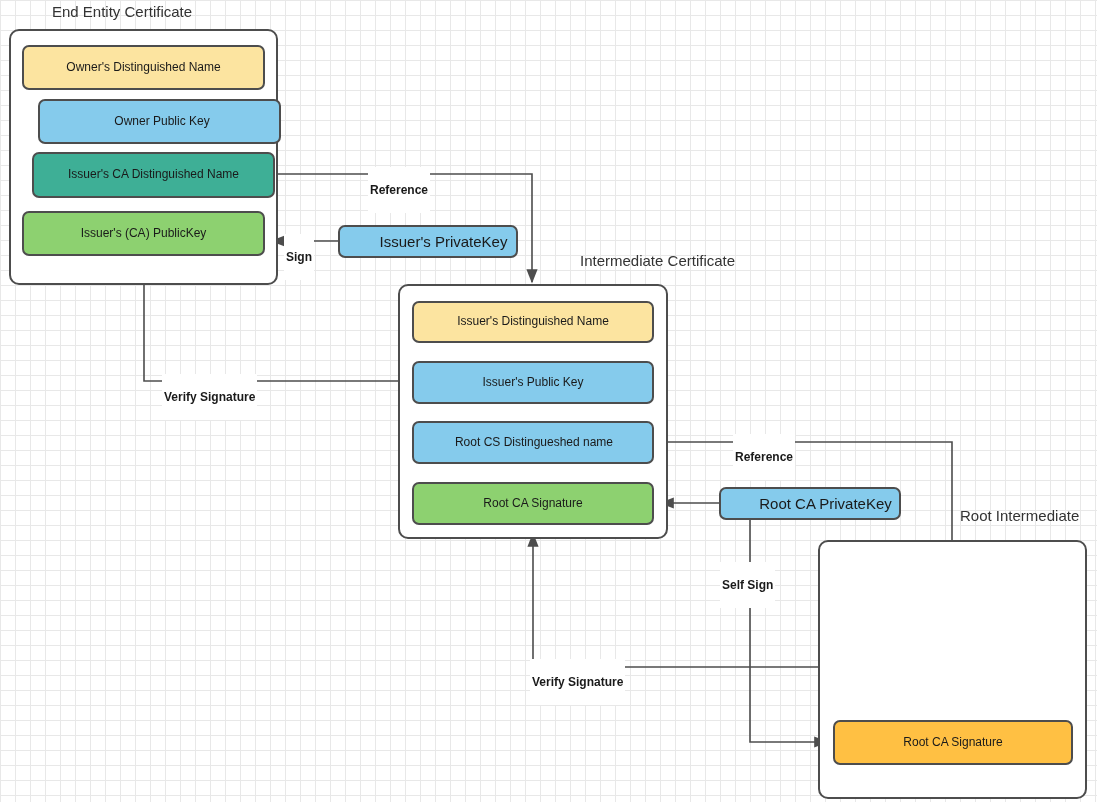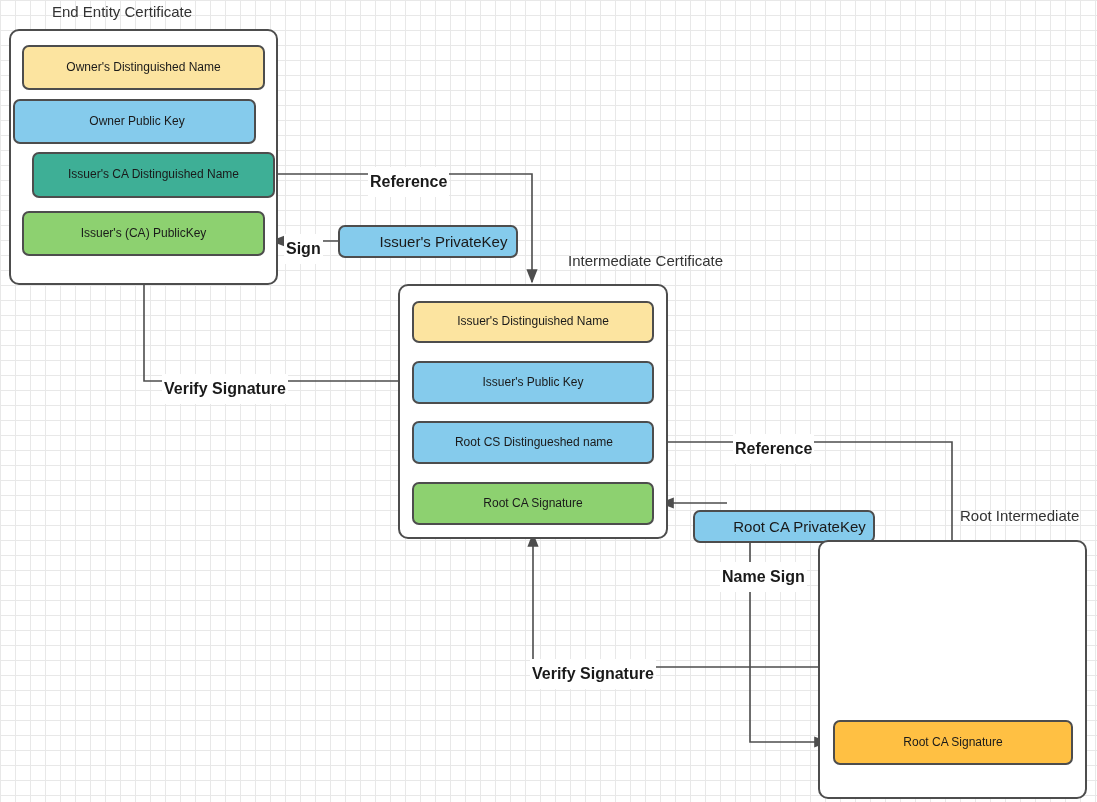--- a/index.html
+++ b/index.html
@@ -66,25 +66,25 @@
   }
   .section-title {
     position: absolute;
     color: #333333;
     font-size: 15px;
     white-space: nowrap;
   }
   .edge-label {
     position: absolute;
     color: #1a1a1a;
-    font-size: 16px;
+    font-size: 12px;
     font-weight: bold;
     white-space: nowrap;
     background: #ffffff;
-    padding: 8px 2px;
+    padding: 16px 2px;
     line-height: 14px;
   }
 </style>
 </head>
 <body>
 
 <div id="canvas">
 
   <svg class="svg-layer">
     <defs>
@@ -109,55 +109,55 @@
       <path d="M 833 667 L 533 667 L 533 534" marker-end="url(#arrow)"></path>
     </g>
   </svg>
 
   <div class="section-title" style="left:52px; top:3px;">End Entity Certificate</div>
 
   <div class="container-box" style="left:9px; top:29px; width:269px; height:256px;"></div>
 
   <div class="field-box" style="left:22px; top:45px; width:243px; height:45px; background:#FCE4A0;">Owner's Distinguished Name</div>
 
-  <div class="field-box" style="left:13px; top:99px; width:243px; height:45px; background:#85CBEC;padding-left:11px;">Owner Public  Key</div>
+  <div class="field-box" style="left:38px; top:99px; width:243px; height:45px; background:#85CBEC;padding-left:11px;">Owner Public  Key</div>
 
   <div class="field-box" style="left:32px; top:152px; width:243px; height:46px; background:#3EAF96;">Issuer's CA Distinguished Name</div>
 
   <div class="field-box" style="left:22px; top:211px; width:243px; height:45px; background:#8DD170;">Issuer's (CA) PublicKey</div>
 
   <div class="key-box" style="left:338px; top:225px; width:180px; height:33px; background:#85CBEC;">Issuer's PrivateKey</div>
 
-  <div class="section-title" style="left:568px; top:252px;">Intermediate Certificate</div>
+  <div class="section-title" style="left:580px; top:252px;">Intermediate Certificate</div>
 
   <div class="container-box" style="left:398px; top:284px; width:270px; height:255px;"></div>
 
   <div class="field-box" style="left:412px; top:301px; width:242px; height:42px; background:#FCE4A0;">Issuer's Distinguished Name</div>
 
   <div class="field-box" style="left:412px; top:361px; width:242px; height:43px; background:#85CBEC;">Issuer's Public  Key</div>
 
   <div class="field-box" style="left:412px; top:421px; width:242px; height:43px; background:#85CBEC;padding-left:8px;">Root CS Distingueshed name</div>
 
   <div class="field-box" style="left:412px; top:482px; width:242px; height:43px; background:#8DD170;">Root CA Signature</div>
 
-  <div class="key-box" style="left:693px; top:487px; width:182px; height:33px; background:#85CBEC;margin-top:23px;">Root CA PrivateKey</div>
+  <div class="key-box" style="left:719px; top:487px; width:182px; height:33px; background:#85CBEC;">Root CA PrivateKey</div>
 
   <div class="section-title" style="left:960px; top:507px;">Root Intermediate</div>
 
   <div class="container-box" style="left:818px; top:540px; width:269px; height:259px;"></div>
 
 
 
   <div class="field-box" style="left:833px; top:720px; width:240px; height:45px; background:#FFC043;">Root CA Signature</div>
 
   <div class="edge-label" style="left:368px; top:167px;">Reference</div>
 
   <div class="edge-label" style="left:284px; top:234px;">Sign</div>
 
   <div class="edge-label" style="left:162px; top:374px;">Verify Signature</div>
 
   <div class="edge-label" style="left:733px; top:434px;">Reference</div>
 
-  <div class="edge-label" style="left:720px; top:562px;">Name Sign</div>
+  <div class="edge-label" style="left:720px; top:562px;">Self Sign</div>
 
   <div class="edge-label" style="left:530px; top:659px;">Verify Signature</div>
 
 </div>
 
 </body></html>

